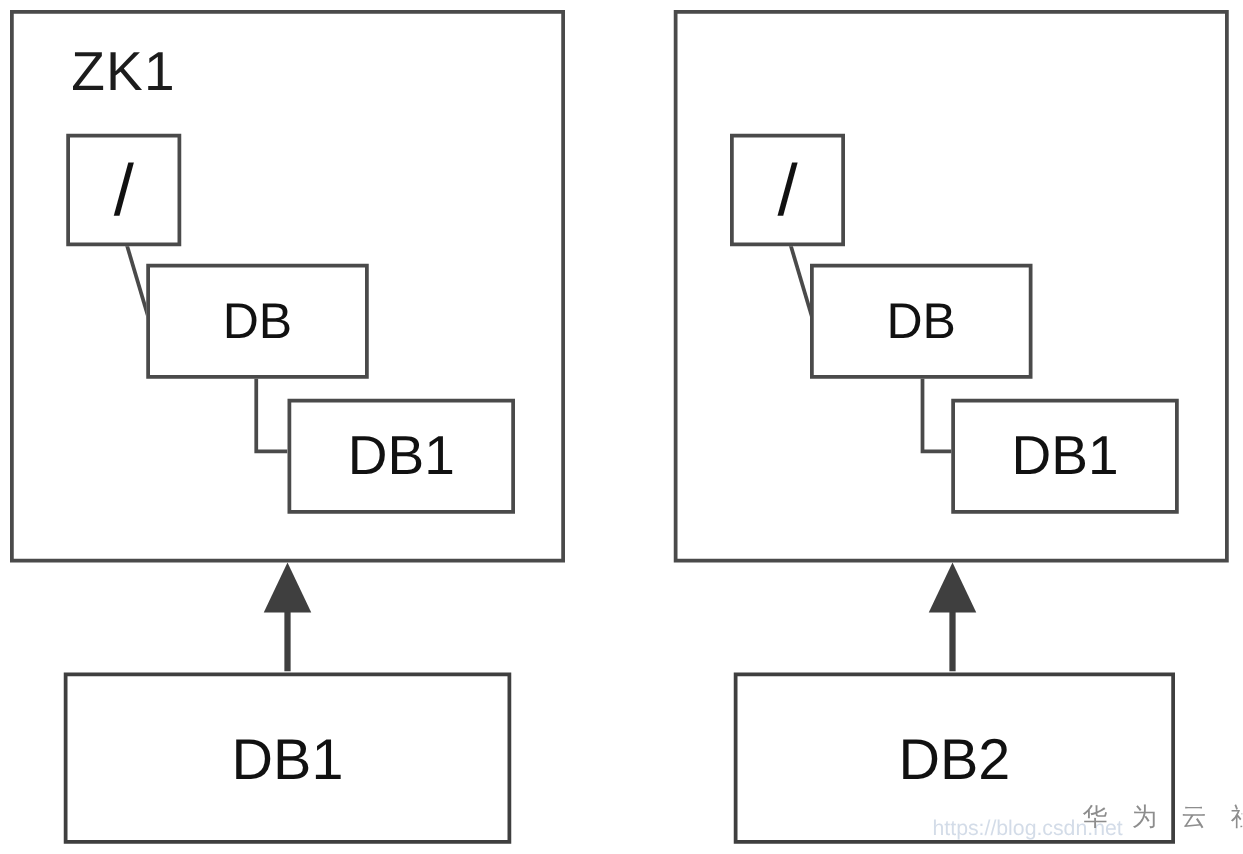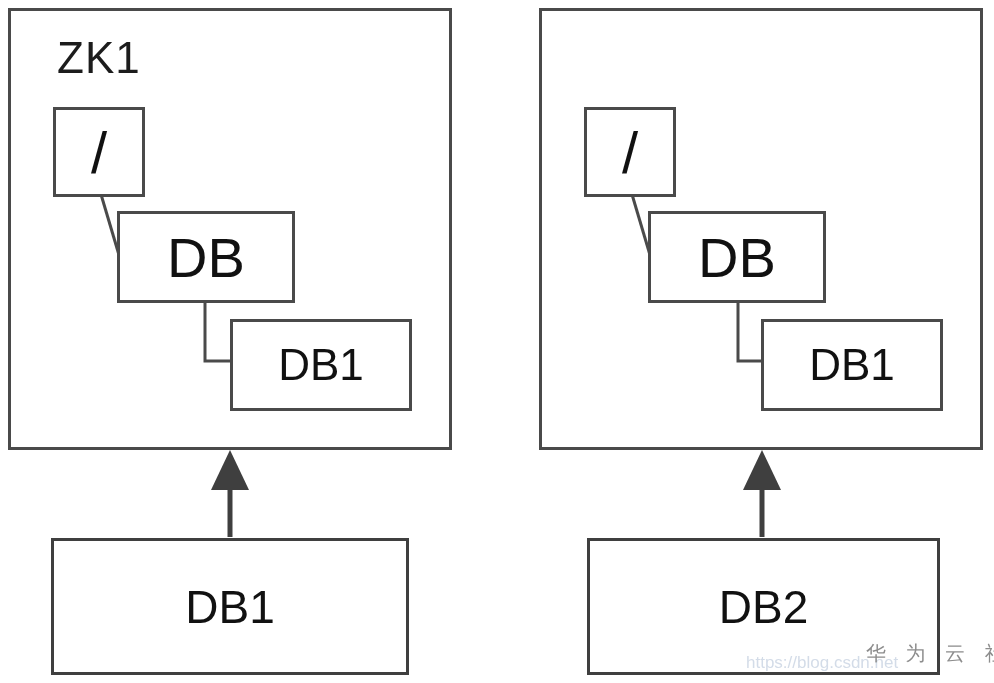--- a/index.html
+++ b/index.html
@@ -24,21 +24,21 @@
     letter-spacing:1px;
   }
   .nbox{
     position:absolute;
     border:3px solid #4a4a4a;
     background:#ffffff;
     display:flex;align-items:center;justify-content:center;
     color:#111111;
   }
   .nbox.root{left:42px;top:96px;width:86px;height:84px;font-size:58px;}
-  .nbox.db{left:106px;top:200px;width:172px;height:86px;font-size:56px;text-align:center;}
+  .nbox.db{left:106px;top:200px;width:172px;height:86px;font-size:40px;text-align:center;}
   .nbox.db1{left:219px;top:308px;width:176px;height:86px;font-size:44px;}
   .overlay{position:absolute;left:0;top:0;pointer-events:none;}
   .src{
     position:absolute;top:538px;height:131px;
     border:3px solid #3f3f3f;background:#ffffff;
     display:flex;align-items:center;justify-content:center;
     font-size:46px;color:#111111;
   }
   .src.s1{left:51px;width:352px;}
   .src.s2{left:587px;width:347px;text-align:center;}

